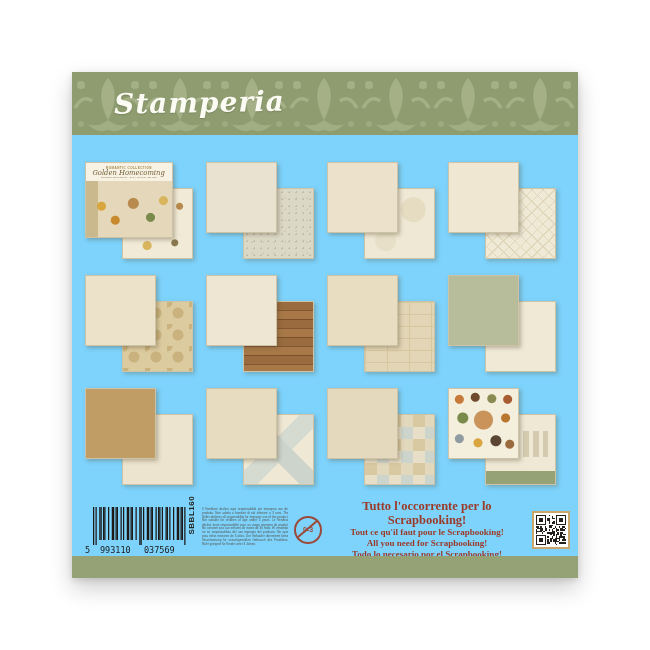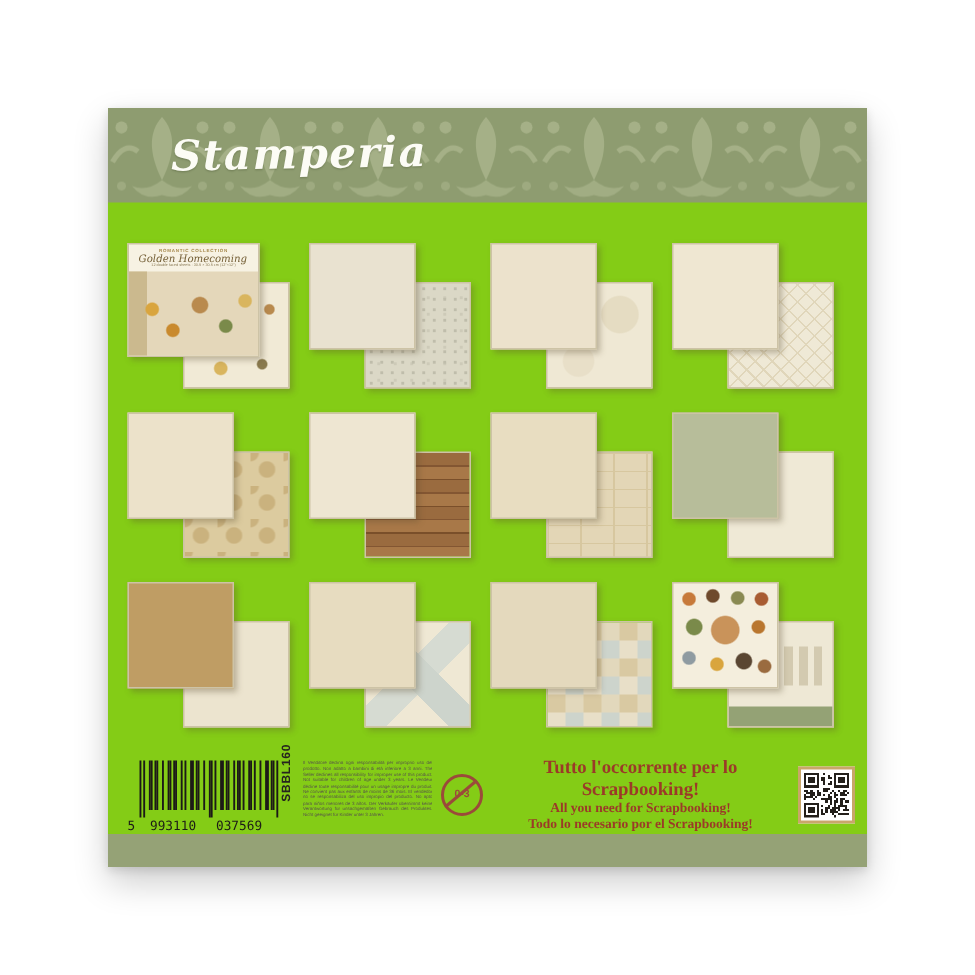--- a/index.html
+++ b/index.html
@@ -3,21 +3,21 @@
 <meta charset="utf-8">
 <style>
   html,body{margin:0;padding:0;}
   body{
     width:650px;height:650px;background:#ffffff;overflow:hidden;
     font-family:"Liberation Sans", sans-serif;position:relative;
   }
   
   .product{
     position:absolute;left:72px;top:72px;width:506px;height:506px;
-    background:#84cc16;box-shadow:0 10px 22px rgba(0,0,0,.20), 0 2px 6px rgba(0,0,0,.12);
+    background:#7dd3fc;box-shadow:0 10px 22px rgba(0,0,0,.20), 0 2px 6px rgba(0,0,0,.12);
     display:flex;flex-direction:column;
   }
   
   .banner{position:relative;height:63px;background:#8e9c70;overflow:hidden;flex:0 0 auto;}
   .banner svg{position:absolute;inset:0;}
   .logo{
     position:absolute;left:42px;top:50%;transform:translateY(-54%) rotate(-1deg);
     color:#fcfcf5;font-family:"DejaVu Serif", serif;font-style:italic;font-weight:bold;
     font-size:28px;letter-spacing:1px;text-shadow:0 1px 1px rgba(60,70,40,.25);
   }
@@ -345,20 +345,21 @@
       <div class="inner">Il Venditore declina ogni responsabilità per improprio uso del prodotto. Non adatto a bambini di età inferiore a 3 anni. The Seller declines all responsibility for improper use of this product. Not suitable for children of age under 3 years. Le Vendeur décline toute responsabilité pour un usage impropre du produit. Ne convient pas aux enfants de moins de 36 mois. El vendedor no se responsabiliza del uso impropio del producto. No apto para niños menores de 3 años. Der Verkäufer übernimmt keine Verantwortung für unsachgemäßen Gebrauch des Produktes. Nicht geeignet für Kinder unter 3 Jahren.</div>
     </div>
 
     <div class="ageicon">
       <span>0-3</span>
     </div>
 
 
     <div class="slogans">
       <div class="s0">Tutto l'occorrente per lo Scrapbooking!</div>
+      <div class="s">Tout ce qu'il faut pour le Scrapbooking!</div>
       <div class="s">All you need for Scrapbooking!</div>
       <div class="s">Todo lo necesario por el Scrapbooking!</div>
     </div>
 
     <div class="qr">
       <svg id="qr-svg" viewBox="0 0 21 21" shape-rendering="crispEdges">
           <rect x="9" y="0" width="1" height="1" fill="#231f1a"></rect>
           <rect x="11" y="1" width="1" height="1" fill="#231f1a"></rect>
           <rect x="8" y="2" width="1" height="1" fill="#231f1a"></rect>
           <rect x="9" y="2" width="1" height="1" fill="#231f1a"></rect>

